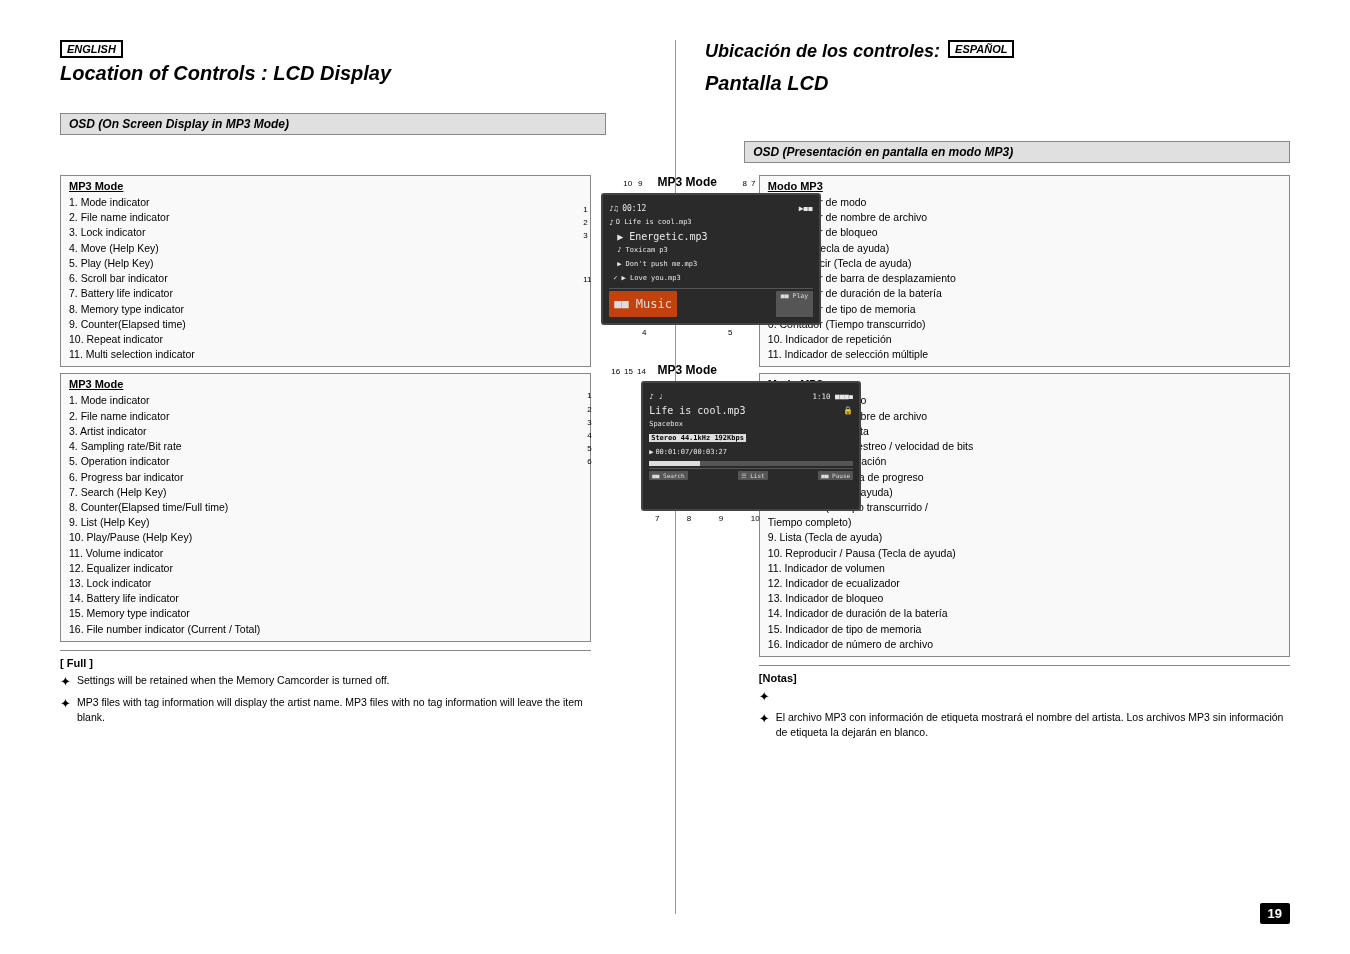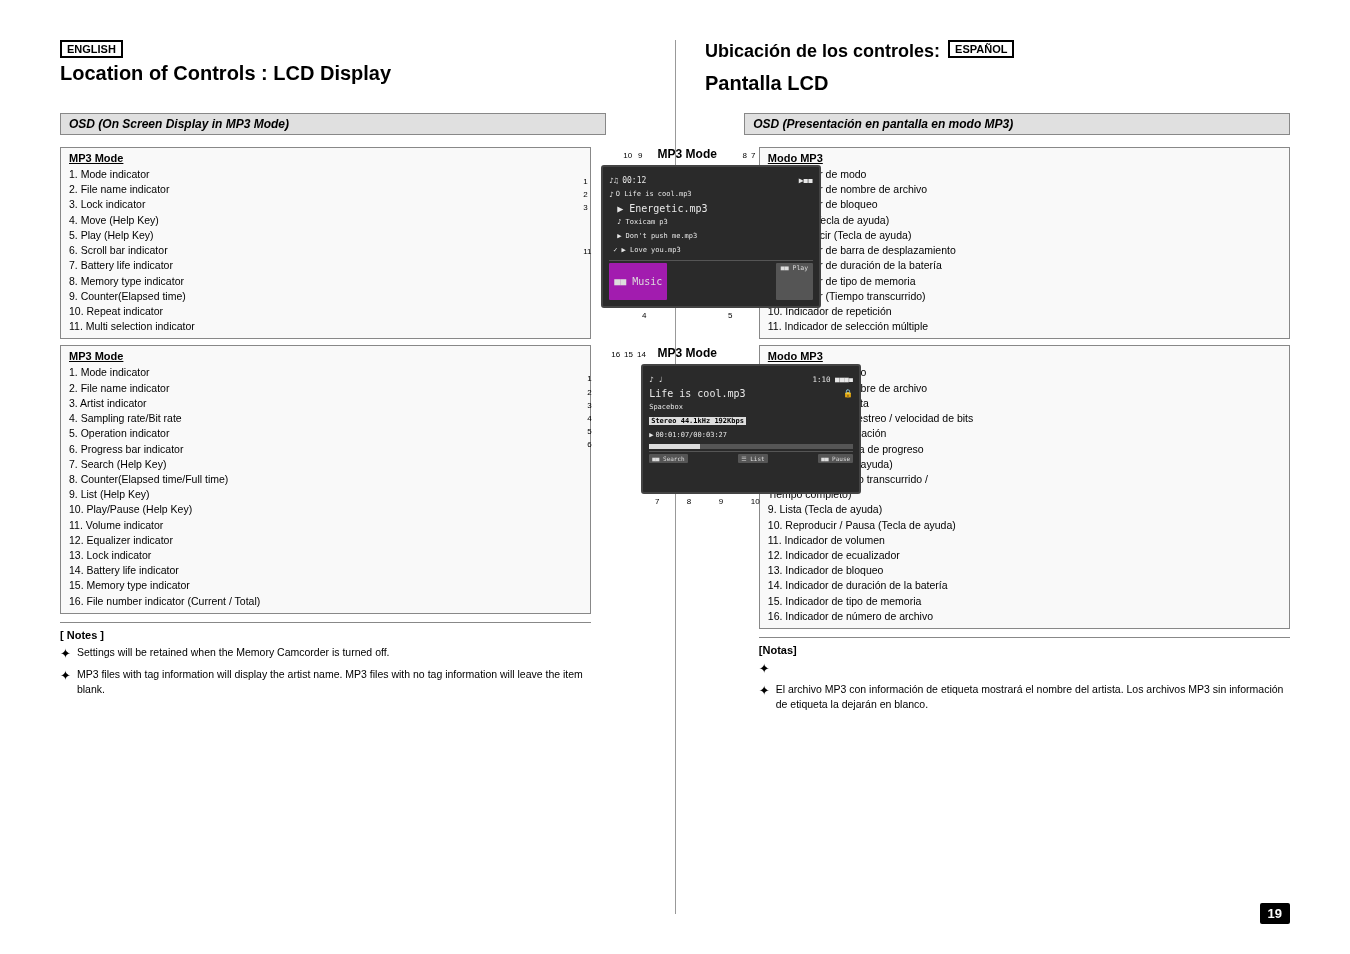--- a/index.html
+++ b/index.html
@@ -127,20 +127,21 @@
       display: flex;
       align-items: center;
       min-height: 14px;
       border-bottom: none;
       padding: 1px 0;
     }
     .top-header {
       display: flex;
       width: 100%;
       margin-bottom: 10px;
+      font-style: italic;
     }
     .top-header-left {
       width: 50%;
     }
     .top-header-right {
       width: 50%;
       padding-left: 30px;
     }
   </style>
 </head>
@@ -158,21 +159,21 @@
     </div>
     <div class="top-header-right">
       <div style="display:flex; align-items:center; gap:8px;">
         <span style="font-size:18px; font-weight:bold;">Ubicación de los controles:</span>
         <span class="lang-badge">ESPAÑOL</span>
       </div>
       <div class="section-title" style="margin-top:10px;">Pantalla LCD</div>
     </div>
   </div>
 
-  <div style="display:flex; width:100%;">
+  <div style="display:flex; width:100%;flex-direction:column;">
     <div style="width:46%; padding-right:20px;">
       <div class="osd-section-header">OSD (On Screen Display in MP3 Mode)</div>
     </div>
     <div style="width:46%; padding-left:20px; margin-left:auto;">
       <div class="osd-section-header">OSD (Presentación en pantalla en modo MP3)</div>
     </div>
   </div>
 
   <div style="display:flex; width:100%; position:relative; margin-top:6px;">
 
@@ -211,21 +212,21 @@
           <li>11. Volume indicator</li>
           <li>12. Equalizer indicator</li>
           <li>13. Lock indicator</li>
           <li>14. Battery life indicator</li>
           <li>15. Memory type indicator</li>
           <li>16. File number indicator (Current / Total)</li>
         </ol>
       </div>
 
       <div class="notes-section">
-        <div class="notes-title">[ Notes ]</div>
+        <div class="notes-title">[ Full ]</div>
         <div class="note-item">
           <span class="note-bullet">✦</span>
           <span>Settings will be retained when the Memory Camcorder is turned off.</span>
         </div>
         <div class="note-item">
           <span class="note-bullet">✦</span>
           <span>MP3 files with tag information will display the artist name. MP3 files with no tag information will leave the item blank.</span>
         </div>
       </div>
 
@@ -274,21 +275,21 @@
               <span style="margin-left:8px; font-size:7px;">♪ Toxicam p3</span>
             </div>
             <div class="lcd-screen-row">
               <span style="margin-left:8px; font-size:7px;">▶ Don't push me.mp3</span>
             </div>
             <div class="lcd-screen-row">
               <span style="margin-left:4px; font-size:7px;">✓ ▶ Love you.mp3</span>
             </div>
 
             <div style="display:flex; justify-content:space-between; margin-top:3px; border-top:1px solid #555; padding-top:2px;">
-              <span style="background:#a21caf; color:#ddd; padding:13px 5px; font-size:10px; border-radius:1px;">■■ Music</span>
+              <span style="background:#c2410c; color:#ddd; padding:6px 5px; font-size:12px; border-radius:1px;">■■ Music</span>
               <span style="background:#555; color:#ddd; padding:1px 5px; font-size:6.5px; border-radius:1px;">■■ Play</span>
             </div>
           </div>
 
           <div style="display:flex; justify-content:space-around; margin-top:3px; font-size:8px;">
             <span>4</span>
             <span>5</span>
           </div>
         </div>
       </div>

